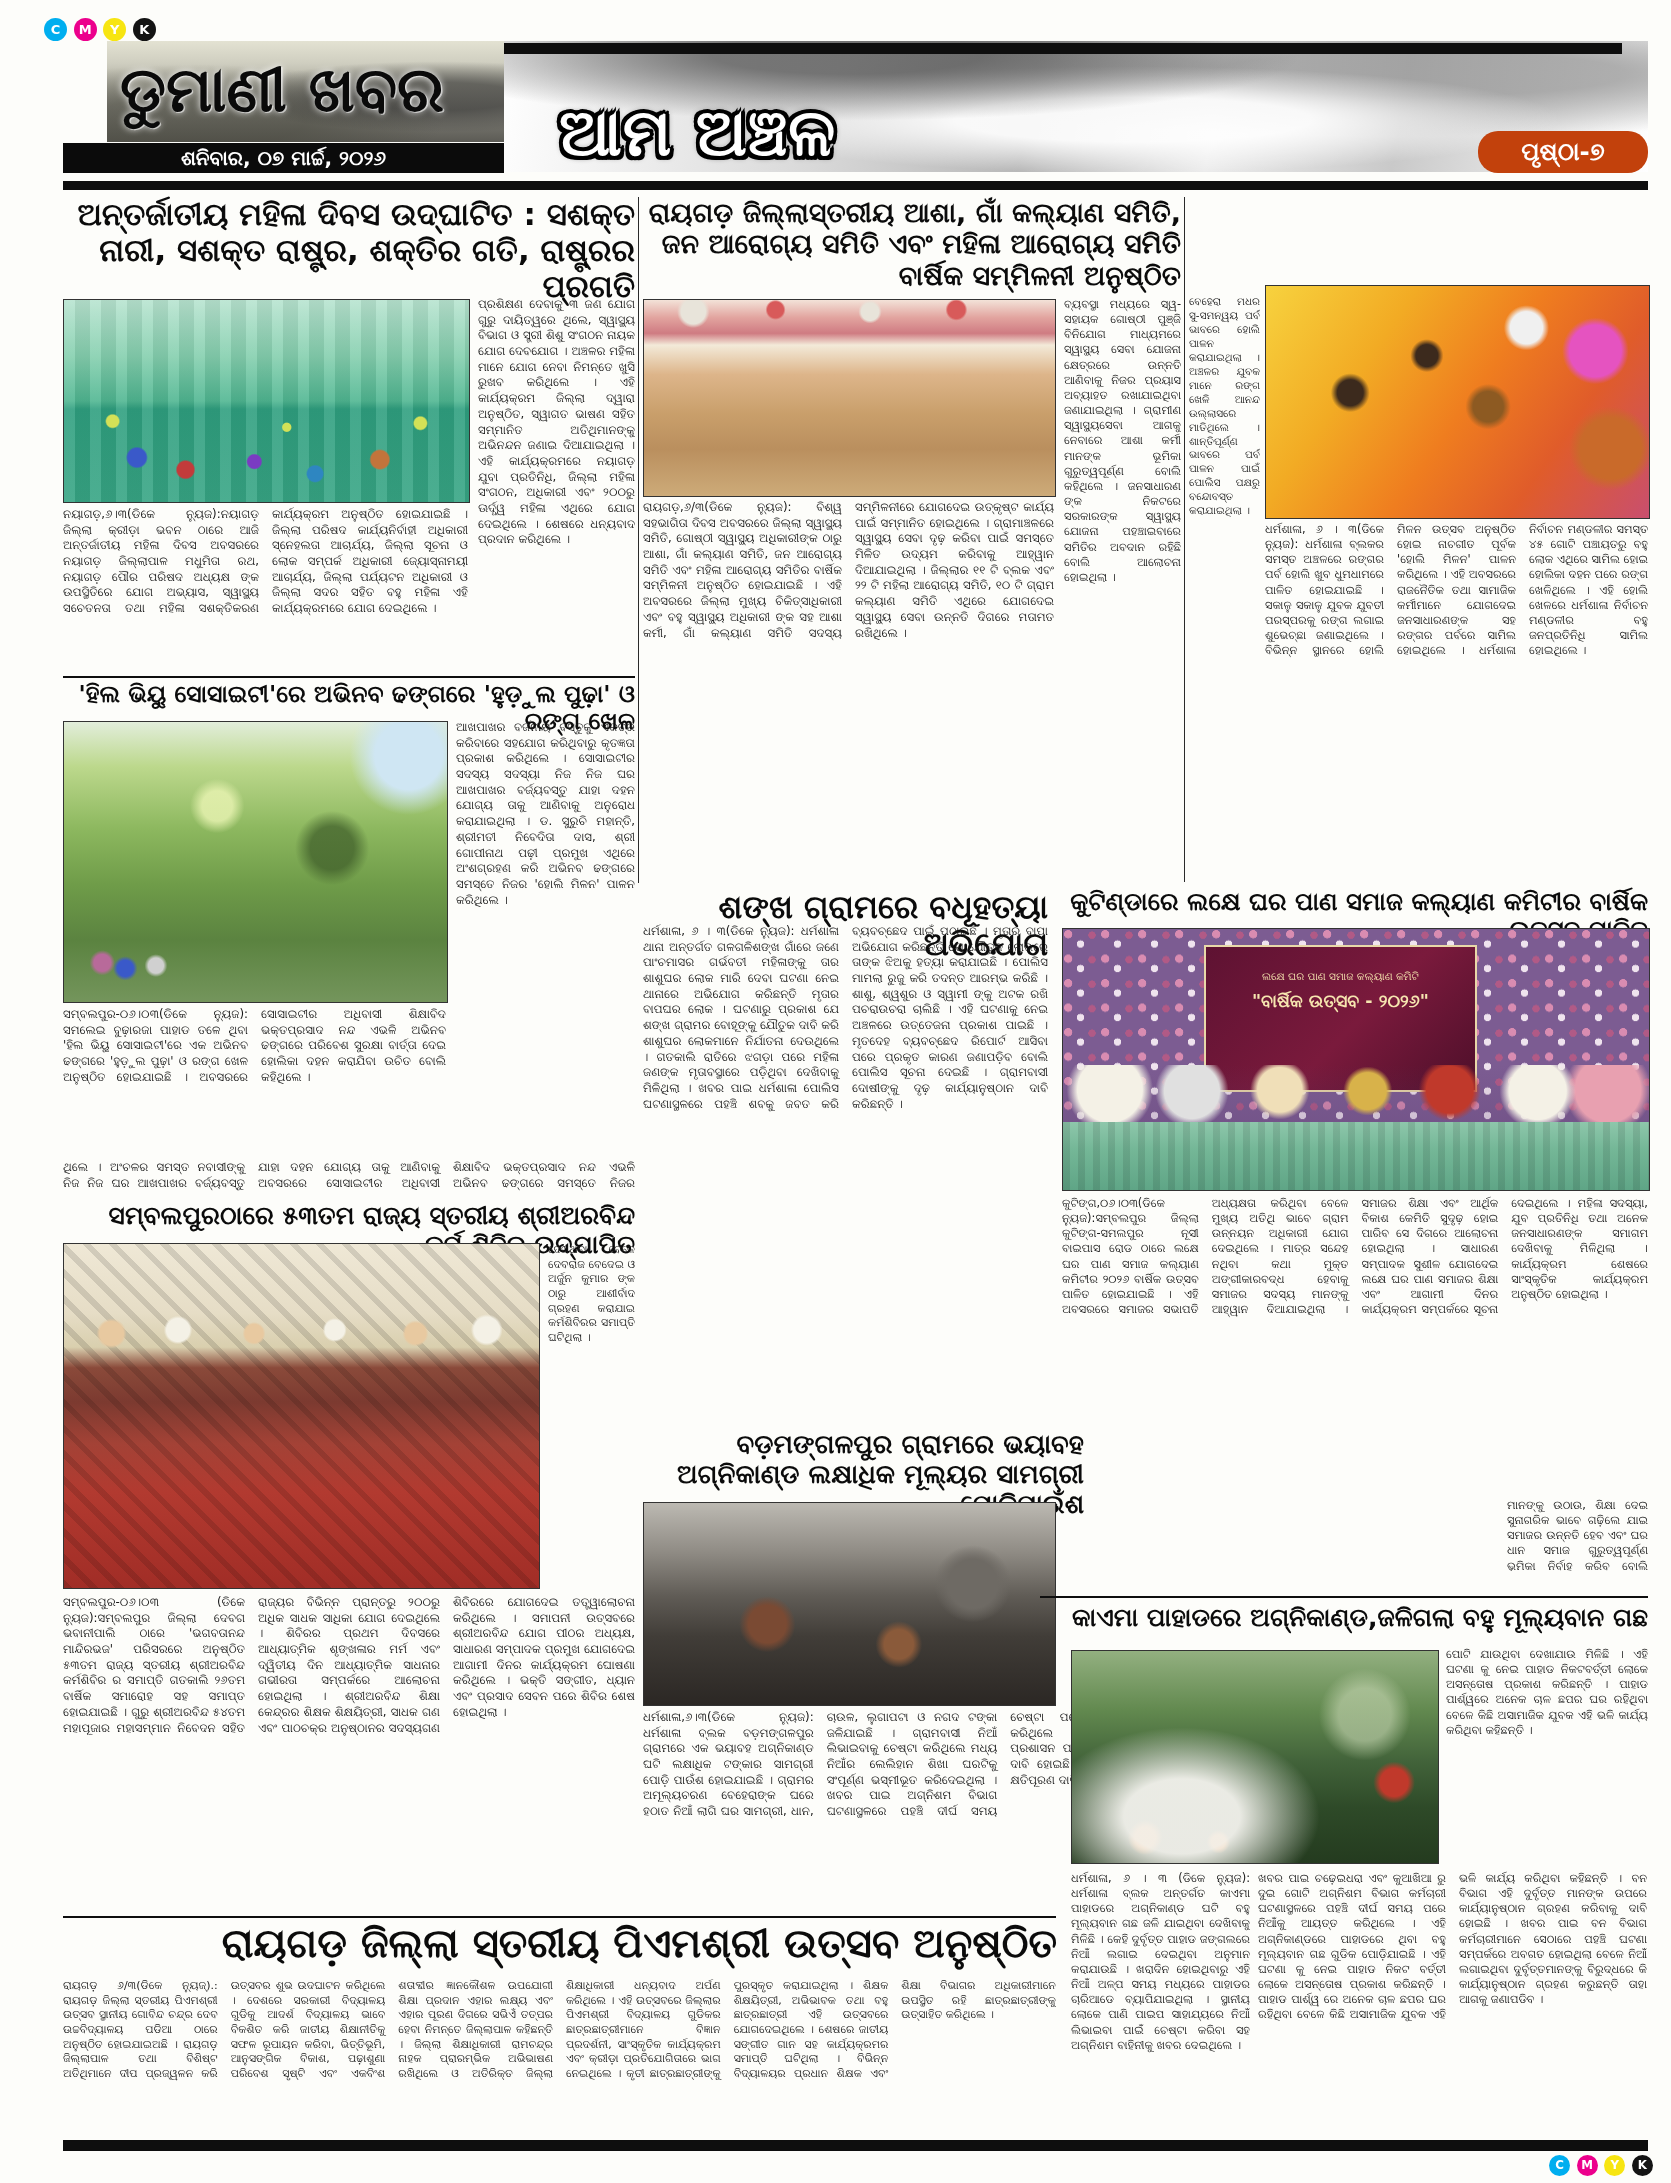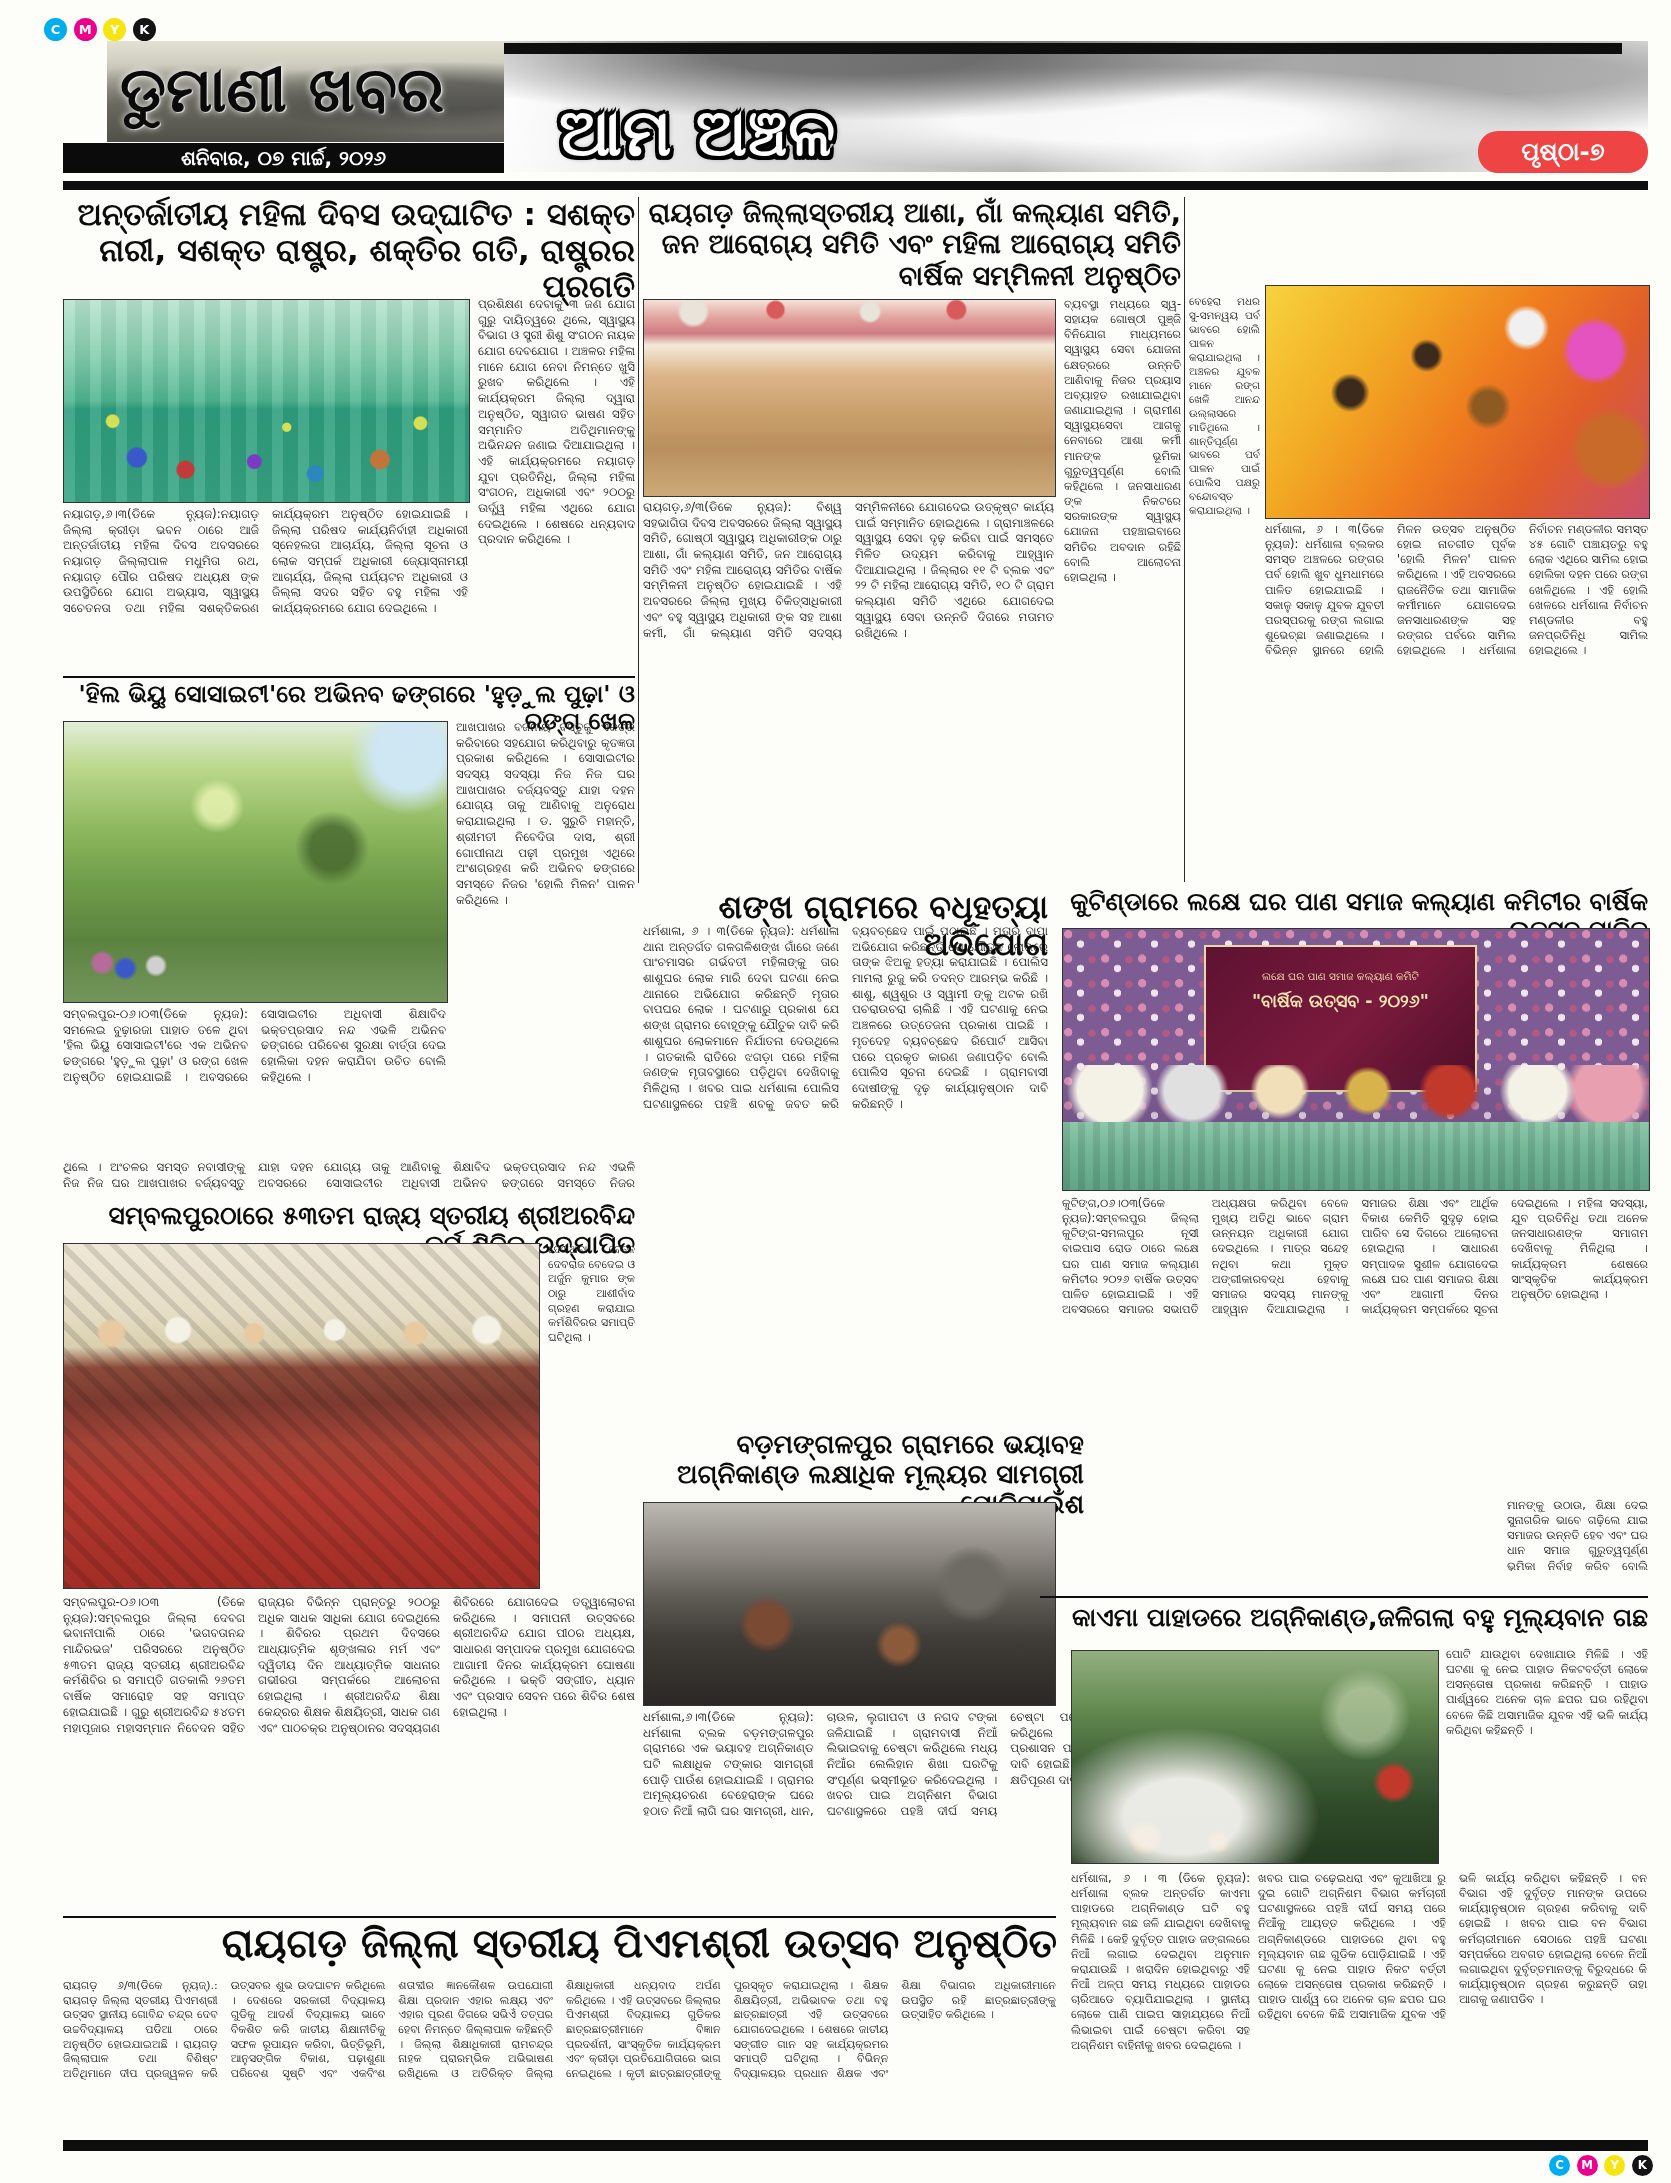--- a/index.html
+++ b/index.html
@@ -28,21 +28,21 @@
      text-shadow:0 0 7px rgba(255,255,255,.95), 1.3px 1.3px 0 rgba(255,255,255,.55);}
   .masthead-clouds{background:
      radial-gradient(ellipse at 30% 10%, rgba(90,90,90,.8) 0 12%, transparent 40%),
      radial-gradient(ellipse at 55% 60%, rgba(255,255,255,.9) 0 20%, transparent 48%),
      radial-gradient(ellipse at 80% 25%, rgba(150,150,150,.75) 0 16%, transparent 45%),
      linear-gradient(100deg,#ffffff 0%,#d9d9d9 28%,#b8b8b8 46%,#ececec 62%,#c9c9c9 78%,#ffffff 100%);}
   .datebar{background:#0b0b0b;color:#fff;font-weight:bold;text-align:center;}
   .section-title{font-weight:800;color:#ffffff;letter-spacing:0.9px;
      text-shadow:-3.5px -3.5px 0 #000,3.5px -3.5px 0 #000,-3.5px 3.5px 0 #000,3.5px 3.5px 0 #000,
                  -3.9px 0 0 #000,3.9px 0 0 #000,0 -3.9px 0 #000,0 3.9px 0 #000,0 0 7.9px #000;}
-  .pagebox{background:#ef4444;color:#fff;border-radius:20px;text-align:center;font-weight:bold;}
+  .pagebox{background:#c2410c;color:#fff;border-radius:20px;text-align:center;font-weight:bold;}
   
   #photo-yoga{background:
      radial-gradient(circle at 18% 78%, #3a59c9 0 2.5%, transparent 3%),
      radial-gradient(circle at 30% 84%, #c23b3b 0 2.5%, transparent 3%),
      radial-gradient(circle at 47% 80%, #7a3bc2 0 2.5%, transparent 3%),
      radial-gradient(circle at 62% 86%, #2e86c1 0 2.5%, transparent 3%),
      radial-gradient(circle at 78% 79%, #c2743b 0 2.5%, transparent 3%),
      radial-gradient(circle at 12% 60%, #d4e157 0 1.6%, transparent 2%),
      radial-gradient(circle at 55% 63%, #d4e157 0 1.6%, transparent 2%),
      radial-gradient(circle at 88% 61%, #d4e157 0 1.6%, transparent 2%),

